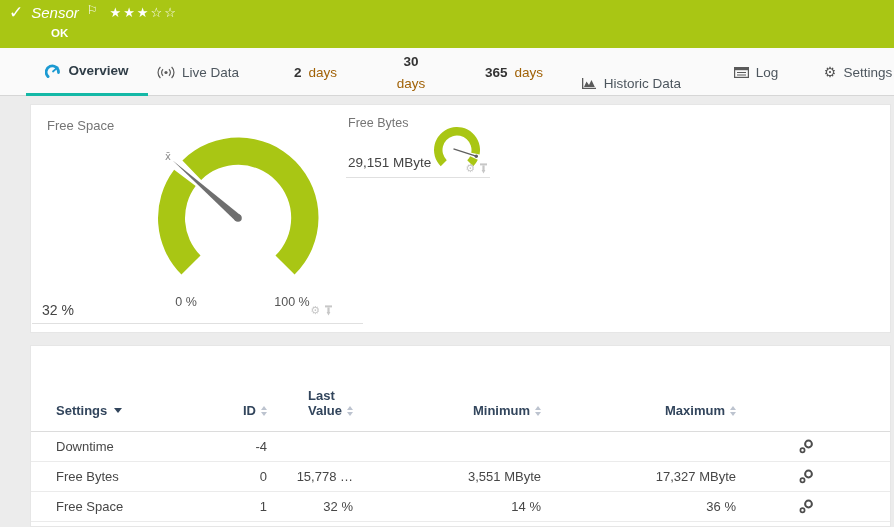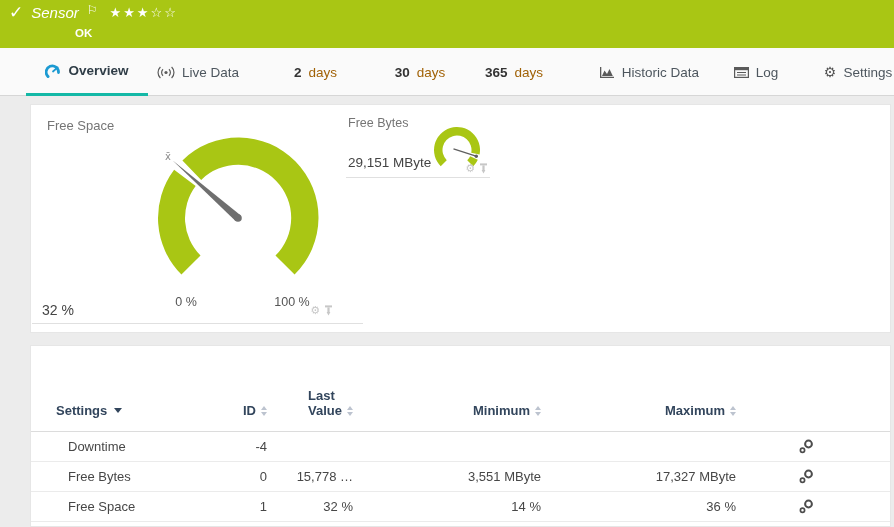--- a/index.html
+++ b/index.html
@@ -13,21 +13,21 @@
   .glyph { font-family:"DejaVu Sans", sans-serif; }
 
   
   .sensor-header { position:absolute; top:0; left:0; right:0; height:48px; background:#a9c614; color:#fff; }
   .header-line { position:absolute; left:9px; top:4px; display:flex; align-items:center; gap:8px; }
   .check { font-size:17px; font-weight:bold; line-height:1; }
   .type-label { font-style:italic; font-size:15px; }
   .sensor-title { font-weight:bold; font-size:17px; }
   .flag { font-size:12px; align-self:flex-start; margin-top:-1px; cursor:pointer; }
   .stars { font-size:13px; letter-spacing:2px; margin-left:4px; cursor:pointer; white-space:nowrap; }
-  .status-text { position:absolute; left:51px; top:27px; font-size:11.5px; font-weight:bold;margin-left:24px; }
+  .status-text { position:absolute; left:51px; top:27px; font-size:11.5px; font-weight:bold; }
 
   
   .tabbar { position:absolute; top:48px; left:0; right:0; height:48px; background:#fafafa; border-bottom:1px solid #d6d6d6; }
   .tab { position:absolute; top:0; height:48px; display:flex; align-items:center; justify-content:center; gap:7px;
          font-size:13.5px; color:#4d565e; cursor:pointer; white-space:nowrap; }
   .tab.active { border-bottom:3px solid #14b8a6; color:#2f3d47; font-weight:bold; }
   .tab b { color:#333; font-weight:bold; }
   .tab .unit { color:#a16207; font-weight:normal; }
   .tab svg { flex:0 0 auto; }
   .gear-glyph { font-size:14px; color:#555; line-height:1; }
@@ -72,21 +72,21 @@
   .hcell-stack { display:flex; flex-direction:column; align-items:flex-start; line-height:15px; }
   .hcell-stack .line2 { display:flex; align-items:center; }
   .sort { display:inline-flex; flex-direction:column; gap:2px; margin-left:5px; }
   .sort i { display:block; width:0; height:0; border-left:3.5px solid transparent; border-right:3.5px solid transparent; }
   .sort .up { border-bottom:4px solid #bcc3cf; }
   .sort .dn { border-top:4px solid #bcc3cf; }
   .sort-active { display:inline-block; width:0; height:0; margin-left:7px;
                  border-left:4px solid transparent; border-right:4px solid transparent;
                  border-top:5px solid #32455c; }
   .action-cell { display:flex; justify-content:flex-end; padding-right:0; cursor:pointer; }
-  .channel-name { cursor:pointer;margin-left:12px; }
+  .channel-name { cursor:pointer; }
 </style>
 </head>
 <body>
 
 <div>
 
   <header class="sensor-header">
     <div class="header-line">
       <span class="check glyph">✓</span>
       <span class="type-label">Sensor</span>
@@ -113,31 +113,31 @@
         <path d="M3.4 1 A7.6 7.6 0 0 0 3.4 12 M14.6 1 A7.6 7.6 0 0 1 14.6 12" fill="none" stroke="#5a5a5a" stroke-width="1.2"></path>
       </svg>
       <span>Live Data</span>
     </div>
 
     <div class="tab" style="left:288px; width:55px;">
       <b>2</b>
         <span class="unit">days</span>
     </div>
 
-    <div class="tab" style="left:387px; width:66px;">
+    <div class="tab" style="left:378px; width:66px;flex-direction:column;">
       <b>30</b>
         <span class="unit">days</span>
     </div>
 
     <div class="tab" style="left:478px; width:72px;align-items:center;">
       <b>365</b>
         <span class="unit">days</span>
     </div>
 
-    <div class="tab" style="left:596px; width:106px;">
+    <div class="tab" style="left:578px; width:106px;margin-top:11px;">
       <svg width="16" height="13" viewBox="0 0 16 13">
         <path d="M1 12 L1 1 L2.3 1 L2.3 10.7 L15 10.7 L15 12 Z" fill="#5a5a5a"></path>
         <path d="M3 10 L5.5 4.5 L8 8 L10.5 3 L13.8 10 Z" fill="#5a5a5a"></path>
       </svg>
       <span>Historic Data</span>
     </div>
 
     <div class="tab" style="left:728px; width:56px;">
       <svg width="15" height="11" viewBox="0 0 15 11">
         <rect x="0.6" y="0.6" width="13.8" height="9.8" fill="none" stroke="#5a5a5a" stroke-width="1.2"></rect>

